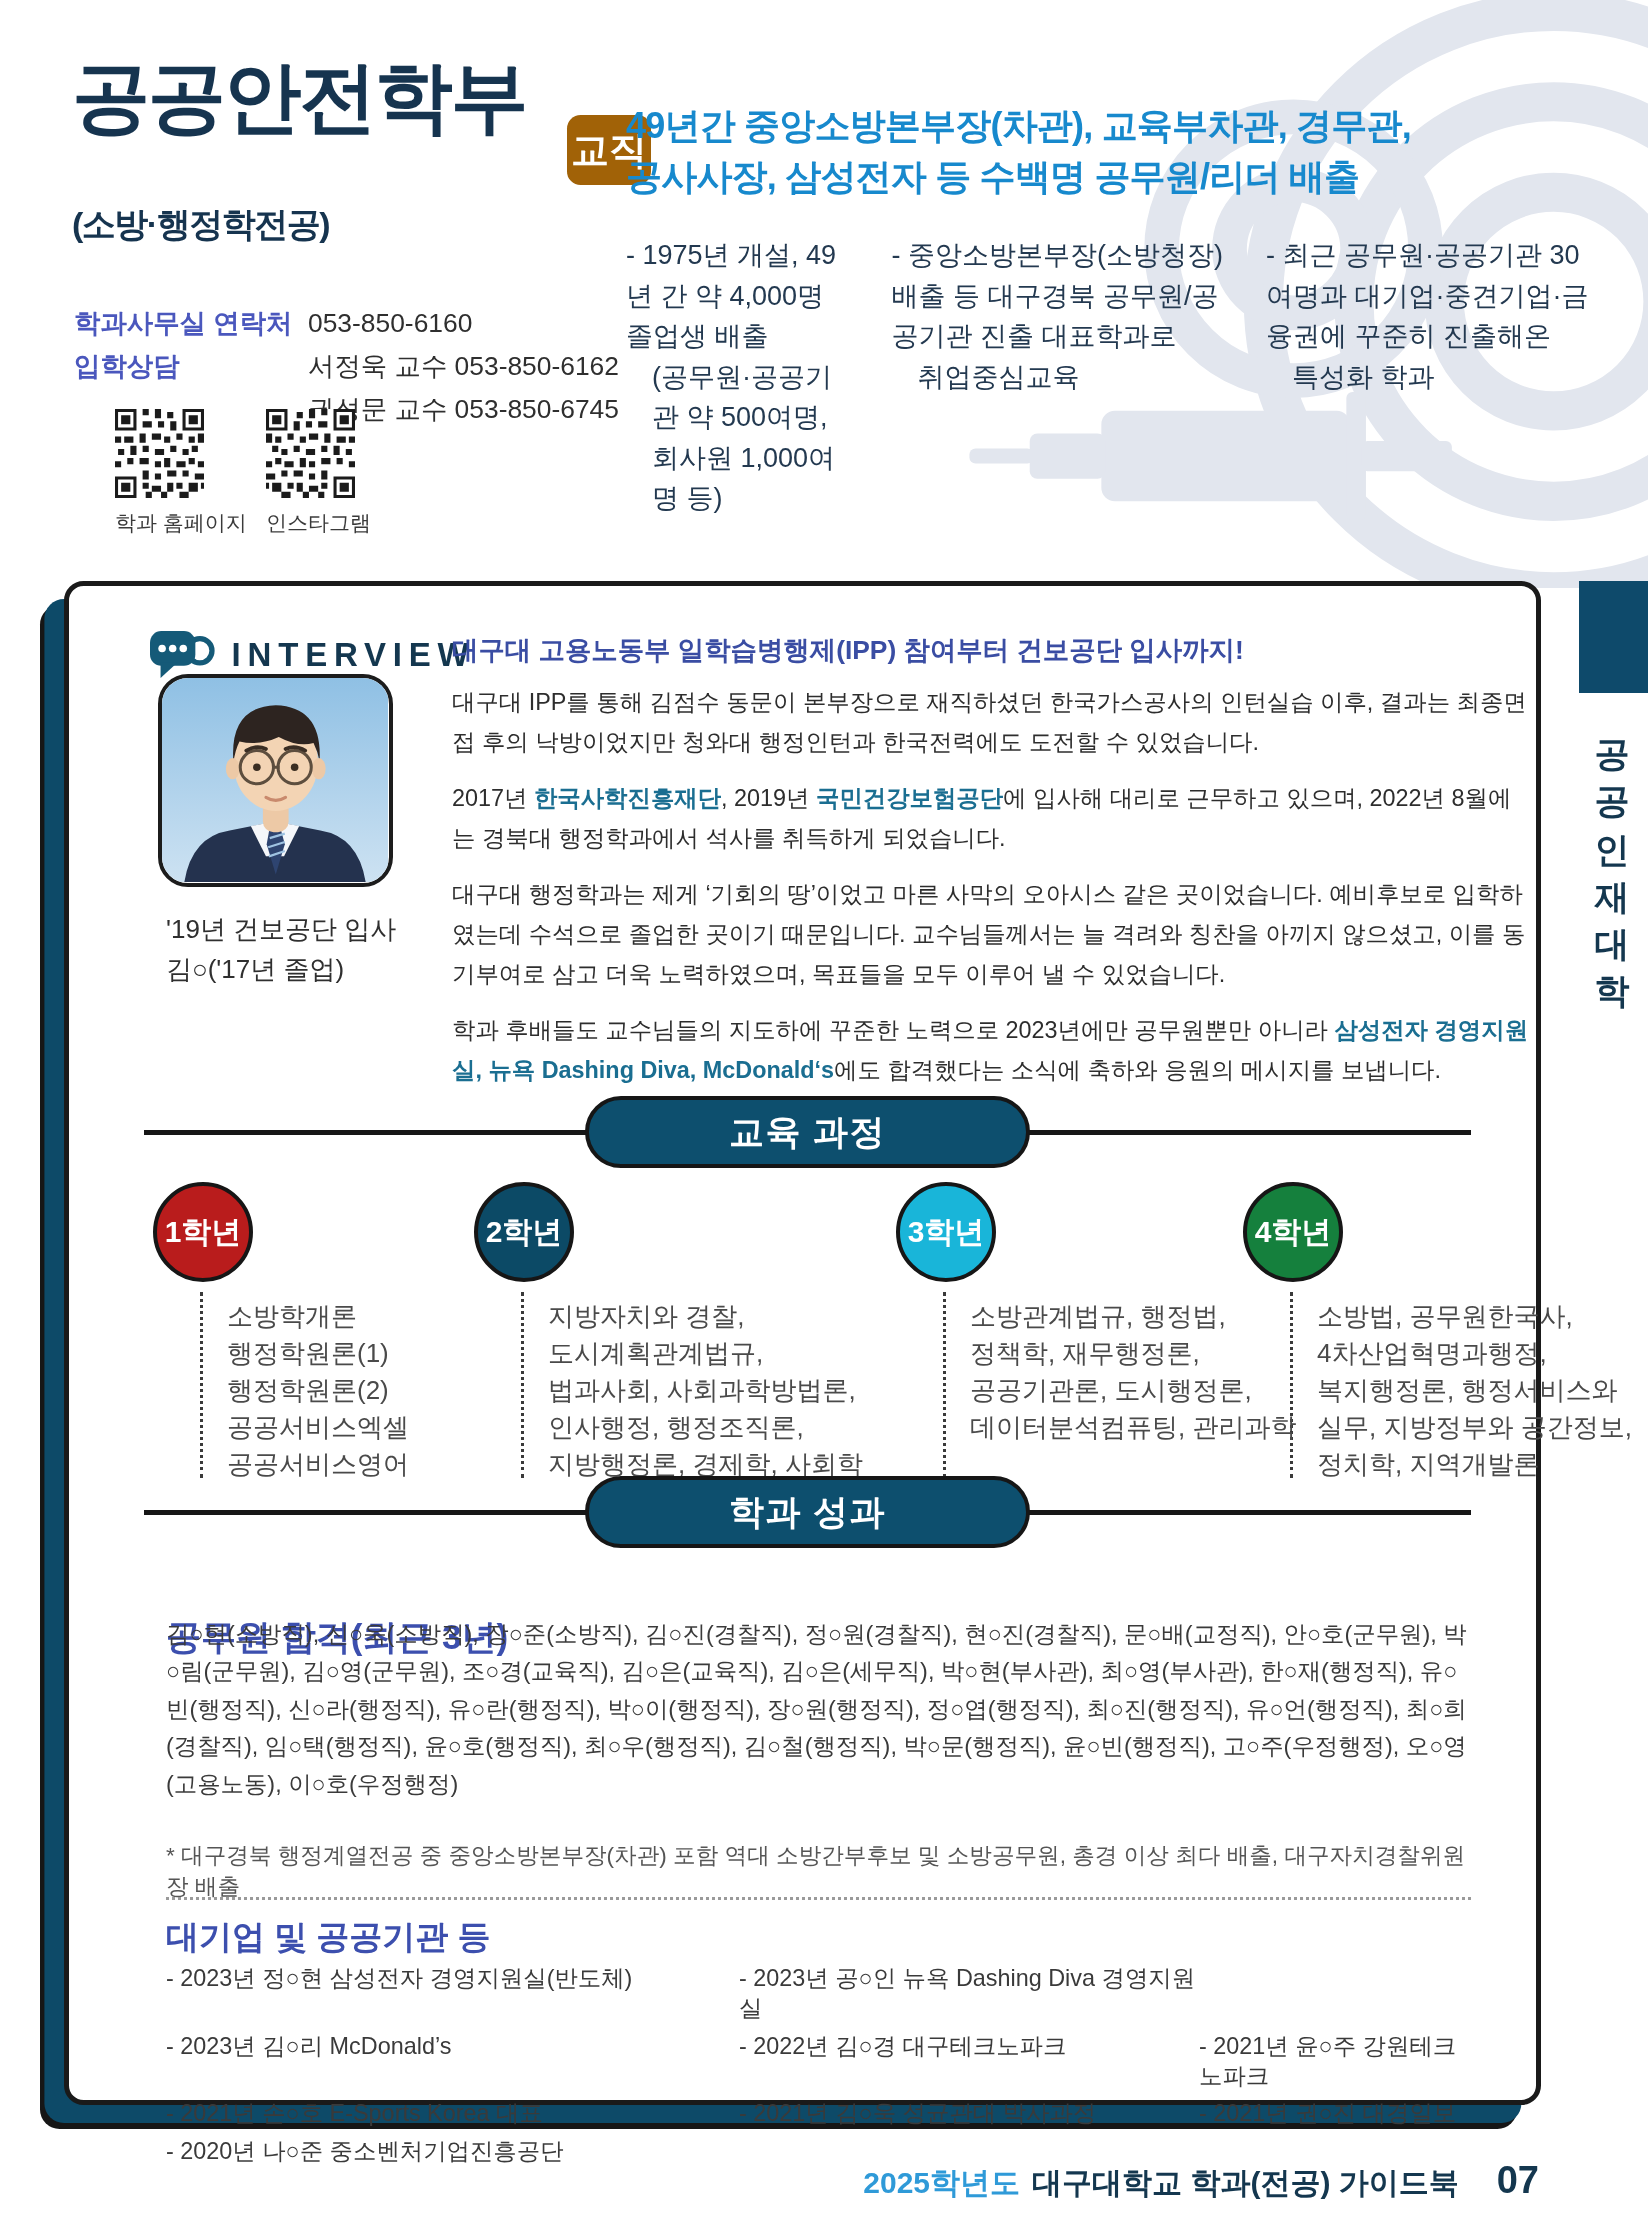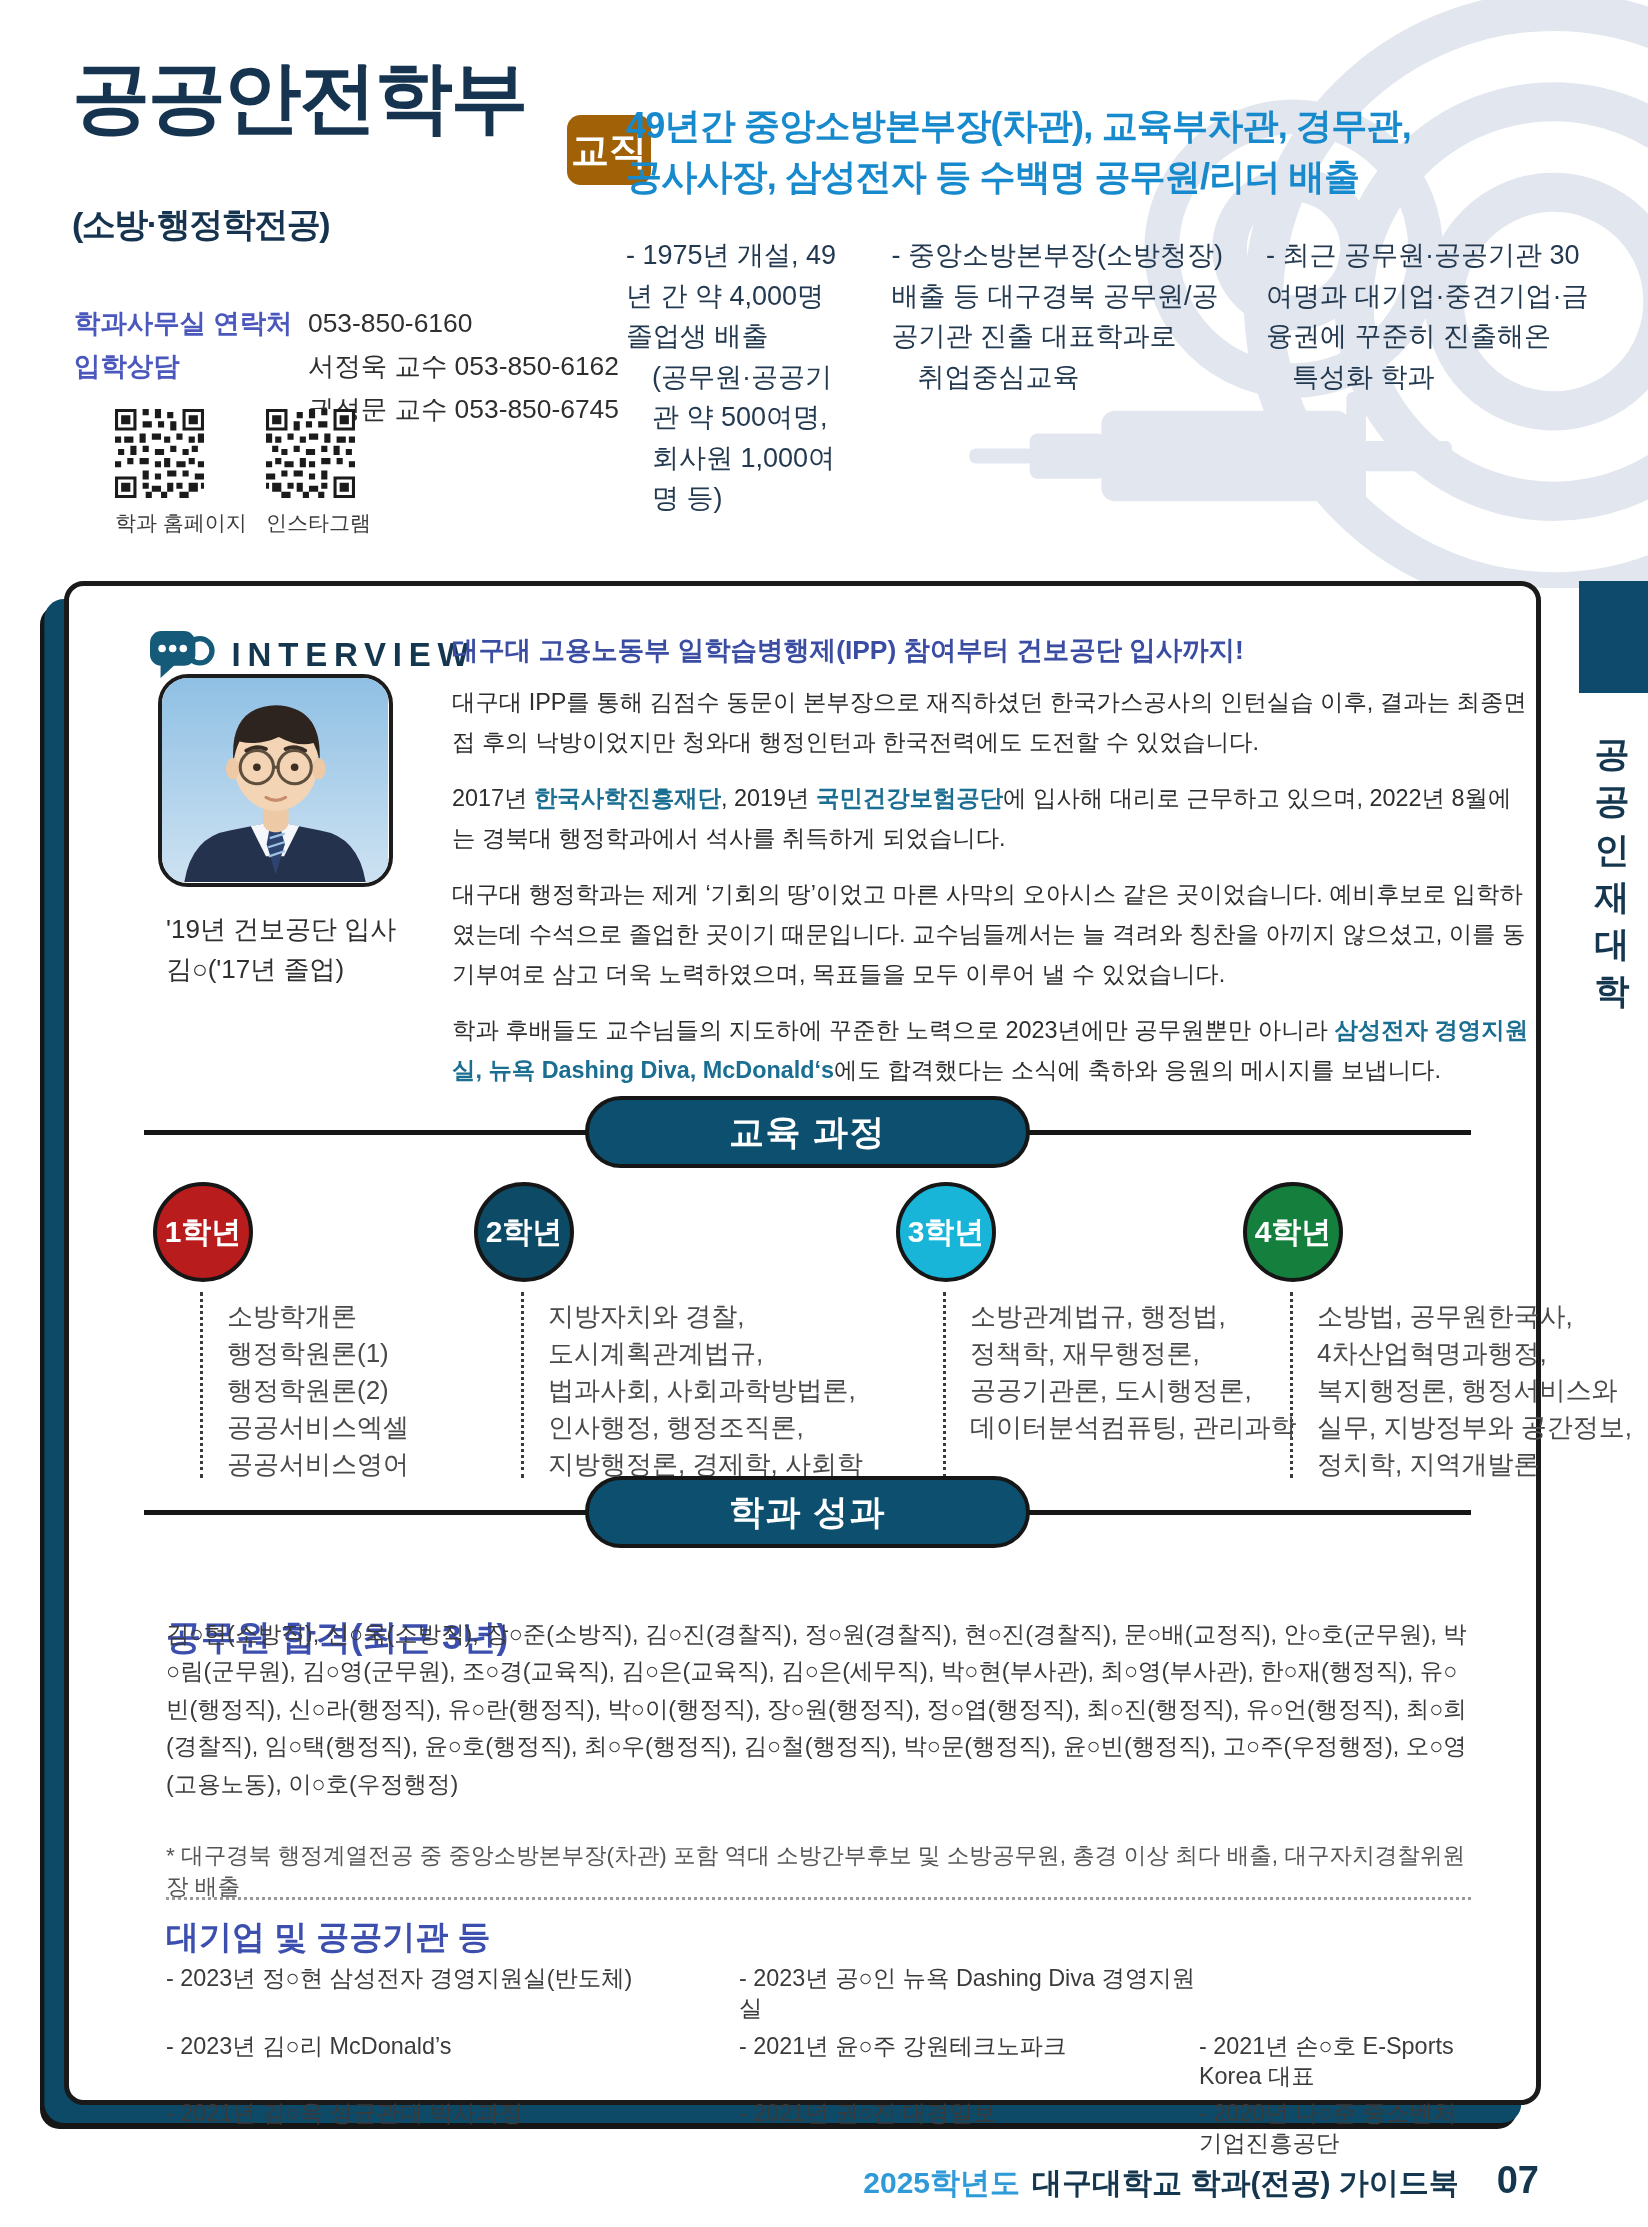--- a/index.html
+++ b/index.html
@@ -265,20 +265,21 @@
     <p class="civil-names">김○현(소방직), 신○욱(소방직), 장○준(소방직), 김○진(경찰직), 정○원(경찰직), 현○진(경찰직), 문○배(교정직), 안○호(군무원), 박○림(군무원), 김○영(군무원), 조○경(교육직), 김○은(교육직), 김○은(세무직), 박○현(부사관), 최○영(부사관), 한○재(행정직), 유○빈(행정직), 신○라(행정직), 유○란(행정직), 박○이(행정직), 장○원(행정직), 정○엽(행정직), 최○진(행정직), 유○언(행정직), 최○희(경찰직), 임○택(행정직), 윤○호(행정직), 최○우(행정직), 김○철(행정직), 박○문(행정직), 윤○빈(행정직), 고○주(우정행정), 오○영(고용노동), 이○호(우정행정)</p>
     <p class="res-note">* 대구경북 행정계열전공 중 중앙소방본부장(차관) 포함 역대 소방간부후보 및 소방공무원, 총경 이상 최다 배출, 대구자치경찰위원장 배출</p>
     <div class="dotted-div"></div>
     <div class="corp-title">대기업 및 공공기관 등</div>
 
     <div class="corp-grid">
       <div>- 2023년 정○현 삼성전자 경영지원실(반도체)</div>
       <div>- 2023년 공○인 뉴욕 Dashing Diva 경영지원실</div>
       <div></div>
       <div>- 2023년 김○리 McDonald’s</div>
+      <div>- 2022년 김○경 대구테크노파크</div>
       <div>- 2021년 윤○주 강원테크노파크</div>
       <div>- 2021년 손○호 E-Sports Korea 대표</div>
       <div>- 2021년 김○욱 성균관대 박사과정</div>
       <div>- 2021년 권○진 대경일보</div>
       <div>- 2020년 나○준 중소벤처기업진흥공단</div>
       <div></div>
       <div></div>
     </div>
   </div>
 

